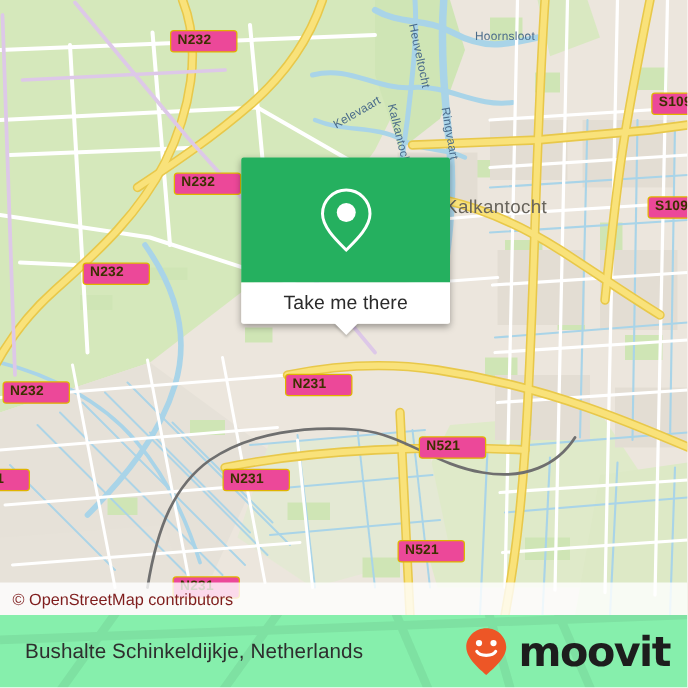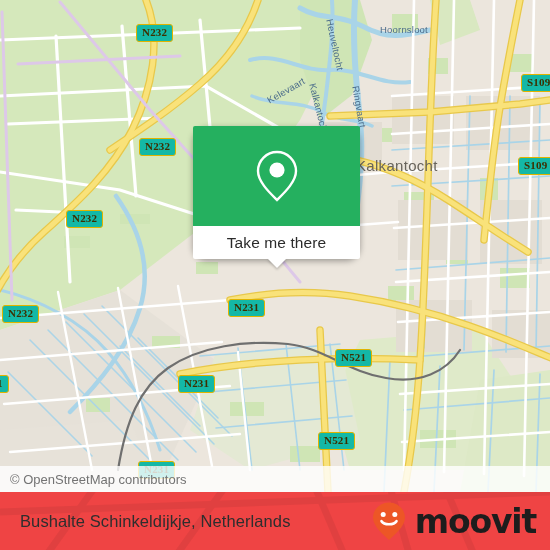--- a/index.html
+++ b/index.html
@@ -21,31 +21,31 @@
     left: 0; top: 0;
     width: 550px; height: 492px;
     overflow: hidden;
     background: #ece6dd;
   }
   #map-svg { position: absolute; left: 0; top: 0; display: block; }
 
   
   .shield {
     position: absolute;
-    background: #14b8a6;
+    background: #ec4899;
     border: 1.5px solid #e0b400;
     border-radius: 3px;
     color: #3d3000;
     font-size: 11px;
     font-weight: bold;
     letter-spacing: .2px;
-    padding: 1px 5px 2px 5px;
+    padding: 1px 20px 2px 5px;
     line-height: 13px;
     white-space: nowrap;
-    font-family: Liberation Serif, serif;
+    font-family: Liberation Sans, sans-serif;
     box-sizing: border-box;
   }
 
   
   .wlabel {
     position: absolute;
     color: #4a6b8a;
     font-size: 9.5px;
     font-family: "Liberation Sans", sans-serif;
     white-space: nowrap;
@@ -59,21 +59,21 @@
     white-space: nowrap;
     letter-spacing: .3px;
   }
 
   
   #callout {
     position: absolute;
     left: 193px; top: 126px;
     width: 167px;
     box-shadow: 0 2px 6px rgba(0,0,0,.35);
-    border-radius: 14px;
+    border-radius: 2px;
     overflow: visible;
   }
   #callout-green {
     height: 100px;
     background: #25b05f;
     border-radius: 2px 2px 0 0;
     display: flex;
     align-items: center;
     justify-content: center;
   }
@@ -103,30 +103,30 @@
   
   #attribution {
     position: absolute;
     left: 0; top: 466px;
     width: 550px; height: 26px;
     background: rgba(255,255,255,.80);
     display: flex;
     align-items: center;
     box-sizing: border-box;
     padding-left: 10px;
-    color: #737373;
+    color: #7f1d1d;
     font-size: 13px;
   }
 
   
   #footer {
     position: absolute;
     left: 0; top: 492px;
     width: 550px; height: 58px;
-    background: #ef4444;
+    background: #86efac;
     overflow: hidden;
   }
   #footer-watermark {
     position: absolute;
     left: 0; top: -40px;
     opacity: .055;
   }
   #footer-title {
     position: absolute;
     left: 20px; top: 0; height: 58px;

